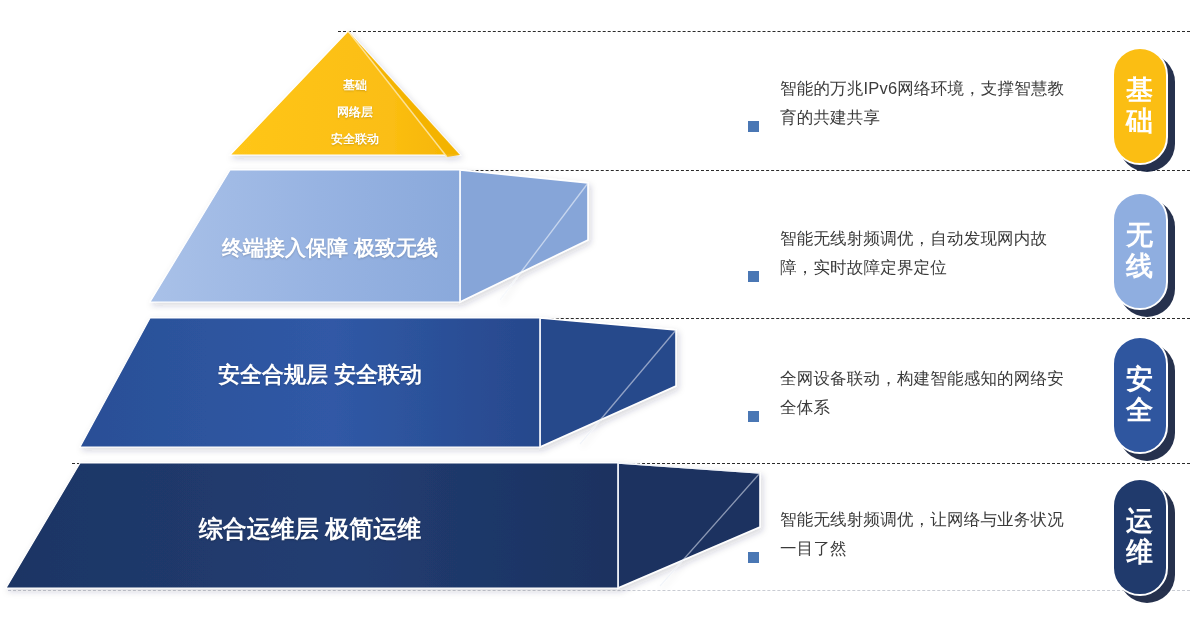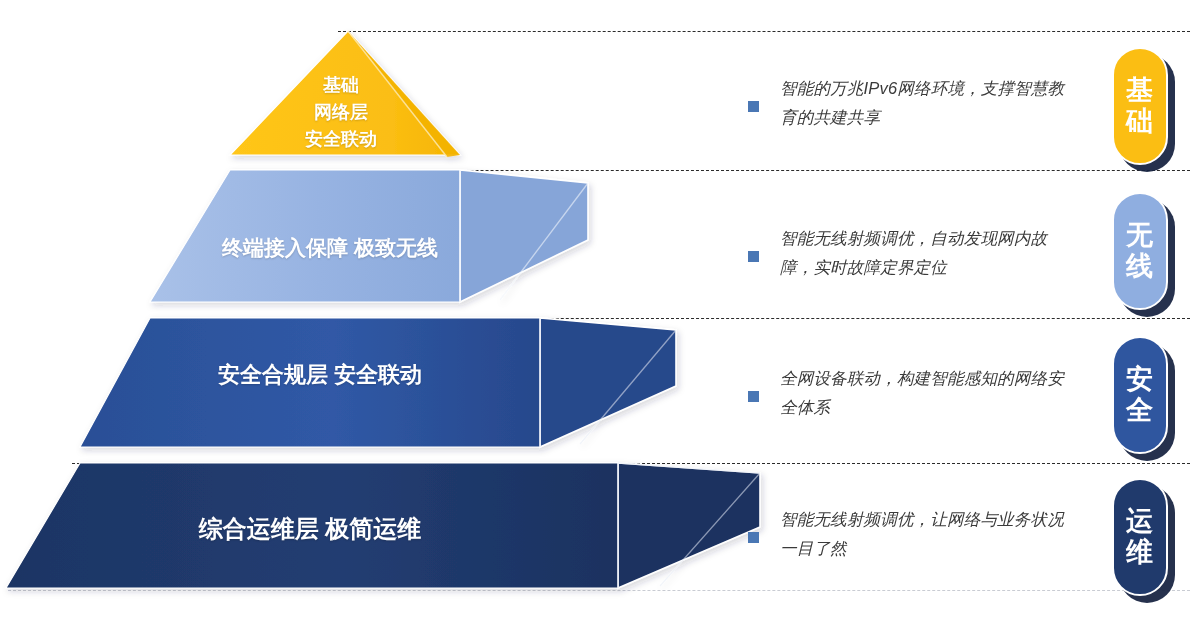--- a/index.html
+++ b/index.html
@@ -19,21 +19,21 @@
   .guide.g2{top:170px;left:230px;width:960px;}
   .guide.g3{top:318px;left:150px;width:1040px;}
   .guide.g4{top:463px;left:72px;width:1118px;}
   .guide.gbase{top:590px;left:8px;width:1182px;border-top:1.4px dashed #c9ccd3;}
 
   
   #pyramid{position:absolute;left:0;top:0;width:780px;height:620px;}
 
   
   .bullets{position:absolute;left:748px;top:0;width:330px;height:620px;}
-  .bullet-row{position:absolute;left:0;width:330px;display:flex;align-items:center;font-style:italic;}
+  .bullet-row{position:absolute;left:0;width:330px;display:flex;align-items:flex-end;}
   .bullet-row.b1{top:74px;}
   .bullet-row.b2{top:224px;}
   .bullet-row.b3{top:364px;}
   .bullet-row.b4{top:505px;}
   .bullet-mark{
     width:11px;height:11px;background:#4a77b4;flex:0 0 auto;margin-top:7px;margin-right:21px;
   }
   .bullet-text{
     font-size:16.5px;line-height:29px;color:#3a3a3a;
     letter-spacing:.2px;max-width:296px;
@@ -55,21 +55,21 @@
   .pill.p2{top:192px;height:118px;background:#8FAEE0;}
   .pill.p3{top:336px;height:118px;background:#2F569F;}
   .pill.p4{top:478px;height:118px;background:#203A6C;}
 
   
   .plabel{
     position:absolute;color:#ffffff;font-weight:bold;
     text-shadow:0 1px 2px rgba(0,0,0,.18);
     white-space:nowrap;text-align:center;
   }
-  .plabel.l1{left:286px;top:72px;width:110px;font-size:18px;line-height:27px;}
+  .plabel.l1{left:300px;top:72px;width:110px;font-size:12px;line-height:27px;}
   .plabel.l2{left:150px;top:222px;width:360px;font-size:21px;margin-top:12px;}
   .plabel.l3{left:110px;top:360px;width:420px;font-size:22px;}
   .plabel.l4{left:80px;top:513px;width:460px;font-size:24px;}
 </style>
 </head>
 <body>
 
 <div id="stage">
 
   <div class="guide g1"></div>

